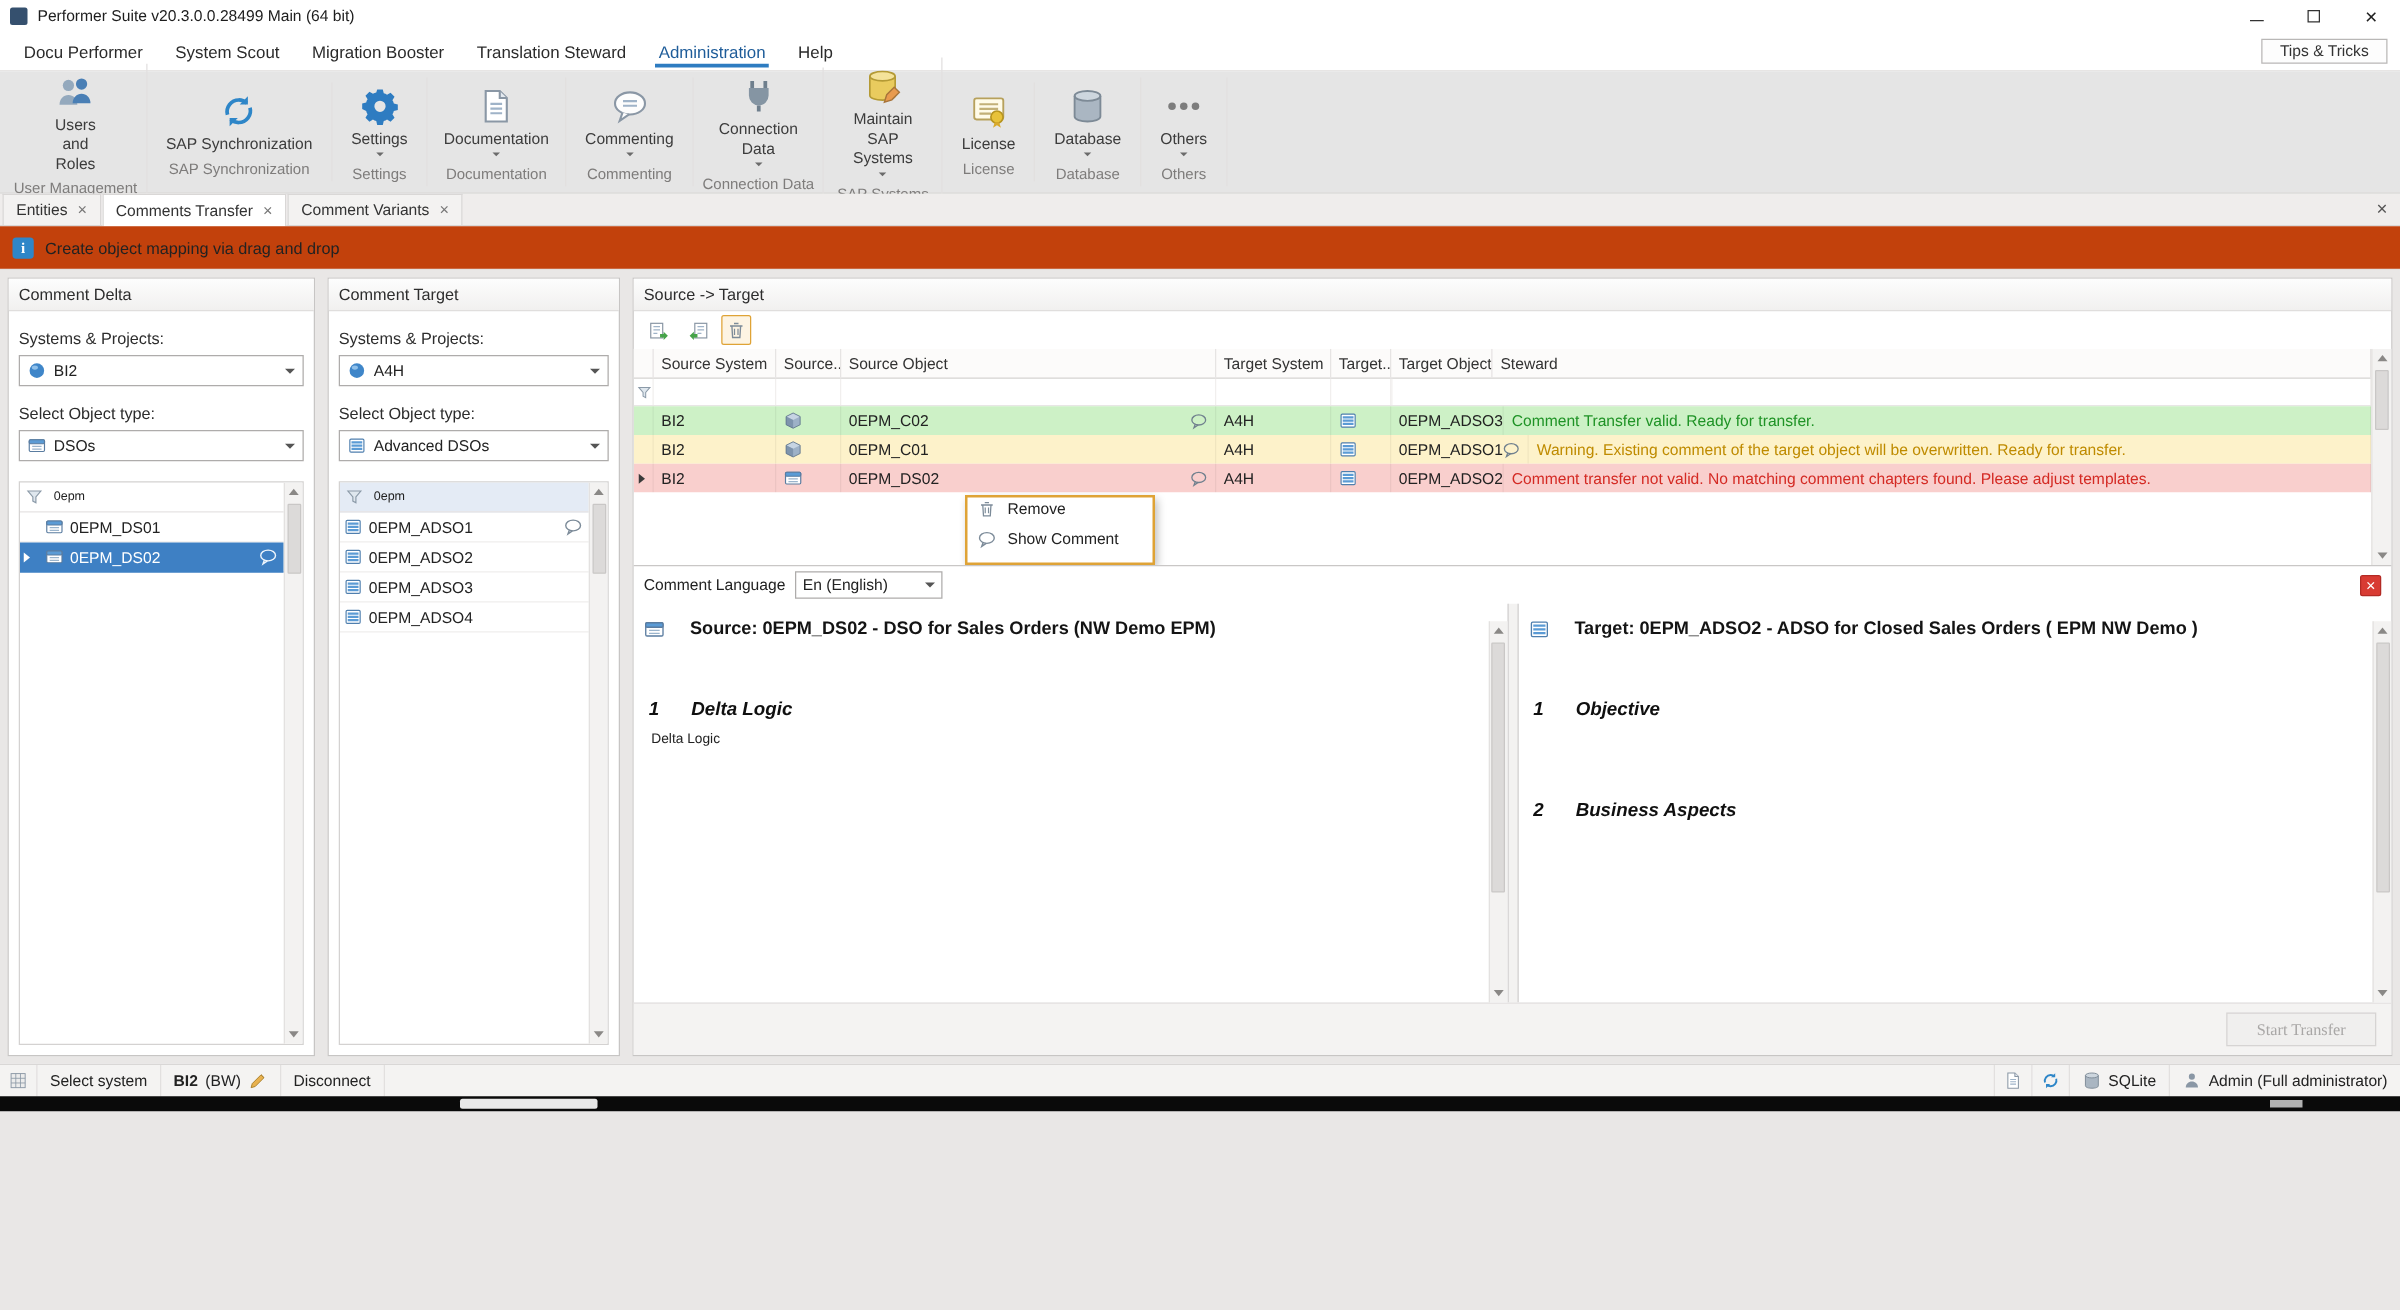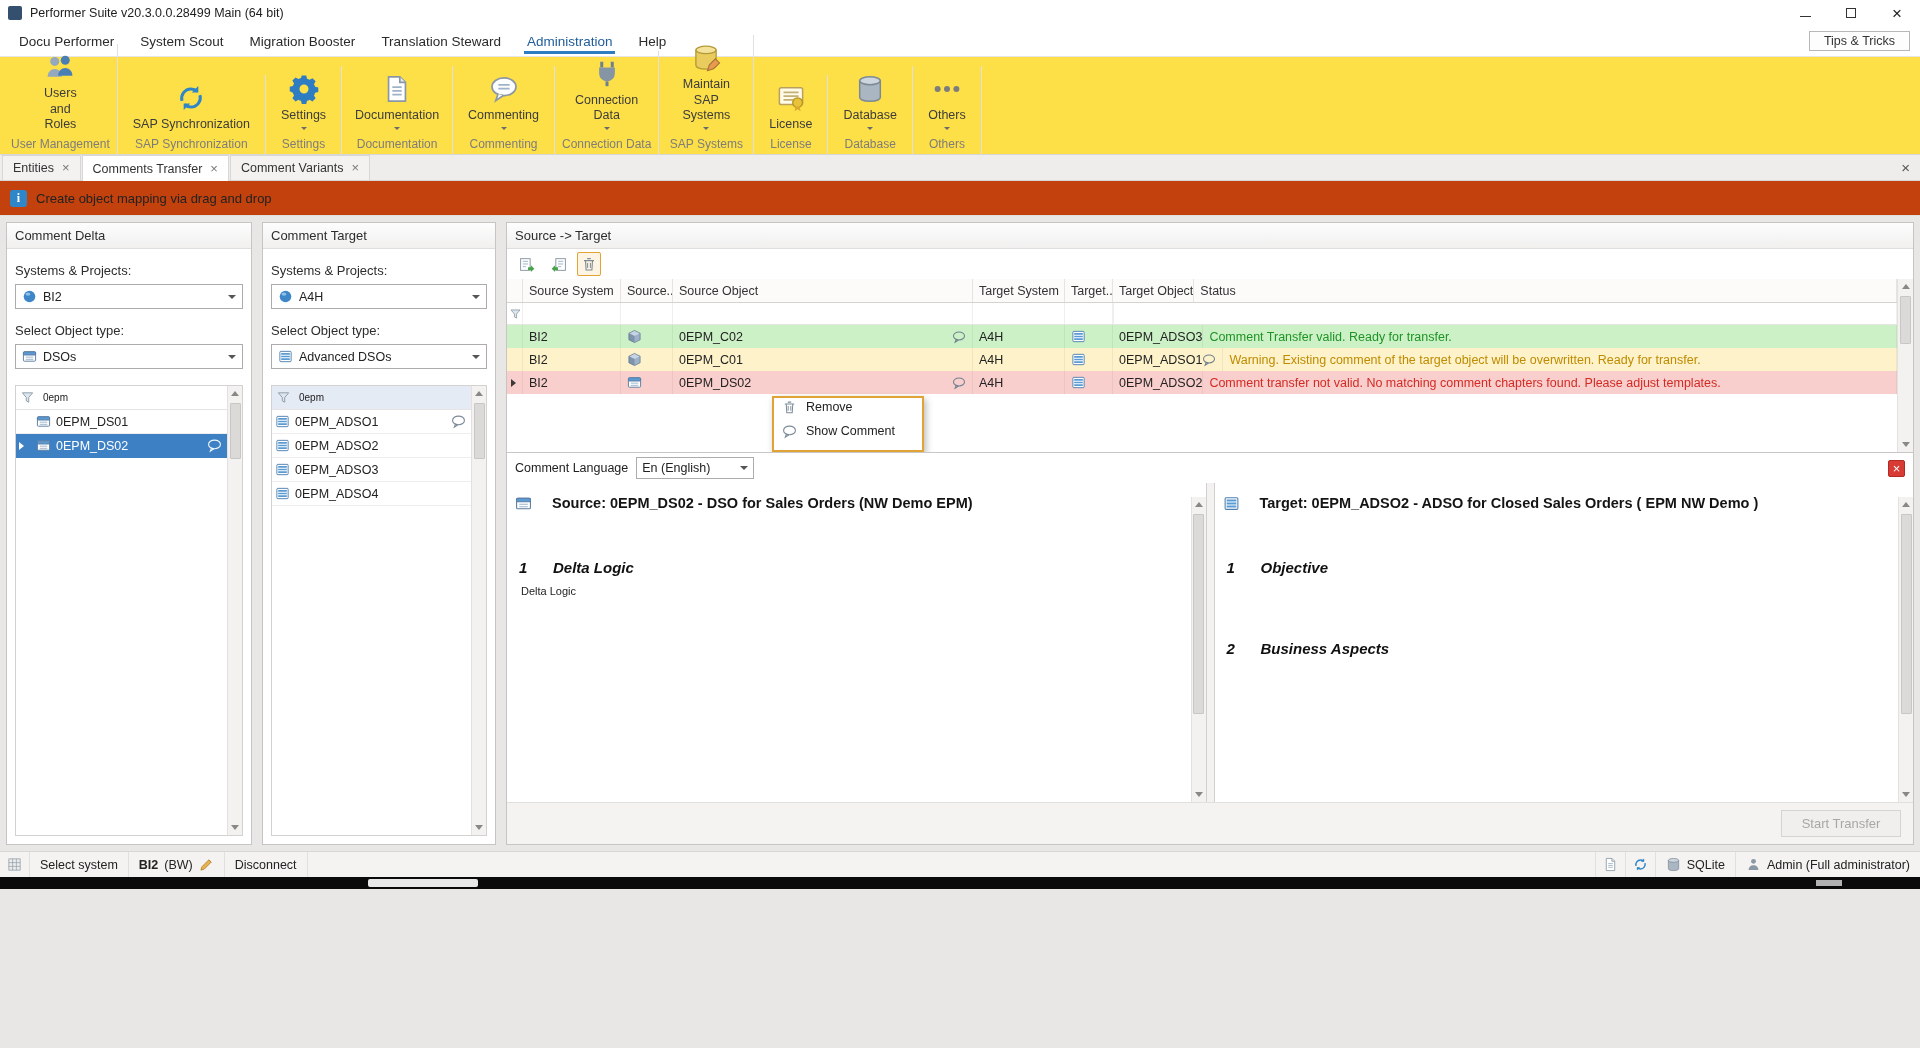--- a/index.html
+++ b/index.html
@@ -16,21 +16,21 @@
 .glyph-min{width:11px;height:0;border-bottom:1.5px solid #333;margin-top:6px}
 .glyph-max{width:10px;height:10px;border:1.2px solid #333}
 .glyph-x::before{content:"×";font-size:17px;line-height:1;color:#222}
 
 .menubar{height:31px;background:#fff;display:flex;align-items:stretch;padding-left:6px;border-bottom:1px solid #e7e5e4;flex:0 0 auto}
 .menu-item{display:flex;align-items:center;padding:0 13px;font-size:13.5px;color:#2b2b2b;position:relative}
 .menu-item.active{color:#1e5c99}
 .menu-item.active::after{content:"";position:absolute;left:10px;right:10px;bottom:2px;height:3px;background:#2e7cc1}
 .tips-btn{margin-left:auto;margin-right:10px;align-self:center;border:1px solid #b9b7b6;padding:2px 14px;font-size:12.5px;color:#333;background:#fdfdfd;white-space:nowrap}
 
-.ribbon{height:98px;background:#fde047;border-bottom:1px solid #d9d7d6;display:flex;align-items:flex-end;padding-left:4px;flex:0 0 auto}
+.ribbon{height:98px;background:#e5e5e5;border-bottom:1px solid #d9d7d6;display:flex;align-items:center;padding-left:4px;flex:0 0 auto}
 .rgroup{display:flex;flex-direction:column;border-right:1px solid #e2e0df;padding:5px 7px 0}
 .rbtns{flex:1;display:flex;align-items:flex-start;justify-content:center}
 .rbtn{display:flex;flex-direction:column;align-items:center;padding:3px 8px 2px;min-width:54px;max-width:96px}
 .rbtn.narrow{max-width:66px}
 .rbtn.wide{max-width:134px}
 .rbtn.mid{max-width:80px}
 .ric{width:30px;height:30px;margin-bottom:4px;flex:0 0 auto}
 .rlabel{font-size:12.5px;color:#3c3c3c;text-align:center;line-height:1.25}
 .dd{width:0;height:0;border:3.5px solid transparent;border-top-color:#6b6b6b;margin-top:3px}
 .rgroup-label{height:19px;font-size:12px;color:#7e7c7b;text-align:center;line-height:19px;white-space:nowrap}
@@ -130,21 +130,21 @@
 .pane-title .pic{width:17px;height:17px;flex:0 0 auto}
 .pane-body{flex:1;padding:14px 12px 0;overflow:hidden}
 .sec{display:flex;font-style:italic;font-weight:bold;font-size:15px;color:#101010}
 .sec .num{width:34px;flex:0 0 auto}
 .pane-body .sec.first{margin-top:30px}
 .sec.second{margin-top:64px}
 .body-text{font-size:11px;color:#222;margin-top:9px;margin-left:2px}
 .splitter{width:9px;border-left:1px solid #d2d0cf;border-right:1px solid #d2d0cf;background:#f3f2f1;flex:0 0 auto}
 .pane .vscroll{top:14px}
 .prev-bottom{height:42px;background:#f4f3f2;border-top:1px solid #e2e0df;display:flex;align-items:center;justify-content:flex-end;padding-right:12px;flex:0 0 auto}
-.start-btn{width:120px;height:27px;background:#f0efee;border:1px solid #d6d4d3;color:#a9a7a6;font-size:13px;font-family:Liberation Sans, sans-serif}
+.start-btn{width:120px;height:27px;background:#f0efee;border:1px solid #d6d4d3;color:#a9a7a6;font-size:13px;font-family:Liberation Serif, serif}
 
 .statusbar{height:26px;background:#f4f3f2;border-top:1px solid #d9d7d6;display:flex;align-items:stretch;font-size:12.5px;flex:0 0 auto}
 .sseg{display:flex;align-items:center;gap:6px;padding:0 10px;border-right:1px solid #e2e0df;white-space:nowrap}
 .sseg.icon-only{padding:0 7px}
 .sic{width:15px;height:15px;flex:0 0 auto}
 .sb-right{margin-left:auto;display:flex;align-items:stretch}
 .sb-right .sseg{border-right:none;border-left:1px solid #e2e0df}
 .bold{font-weight:bold}
 
 .sliver{height:12px;background:#0a0a0a;position:relative;flex:0 0 auto}
@@ -634,21 +634,21 @@
       </div>
       <div class="map-table">
         <div class="thead">
           <span class="c-ind"></span>
           <span class="c-ss">Source System</span>
           <span class="c-si">Source...</span>
           <span class="c-so">Source Object</span>
           <span class="c-ts">Target System</span>
           <span class="c-ti">Target...</span>
           <span class="c-to">Target Object</span>
-          <span class="c-st">Status</span>
+          <span class="c-st">Steward</span>
         </div>
         <div class="tfilter">
           <span class="c-ind">
               <span class="fic">
                 <svg>
                   <use href="#i-funnel"></use>
                 </svg>
               </span>
             </span>
           <span class="c-ss"></span>

